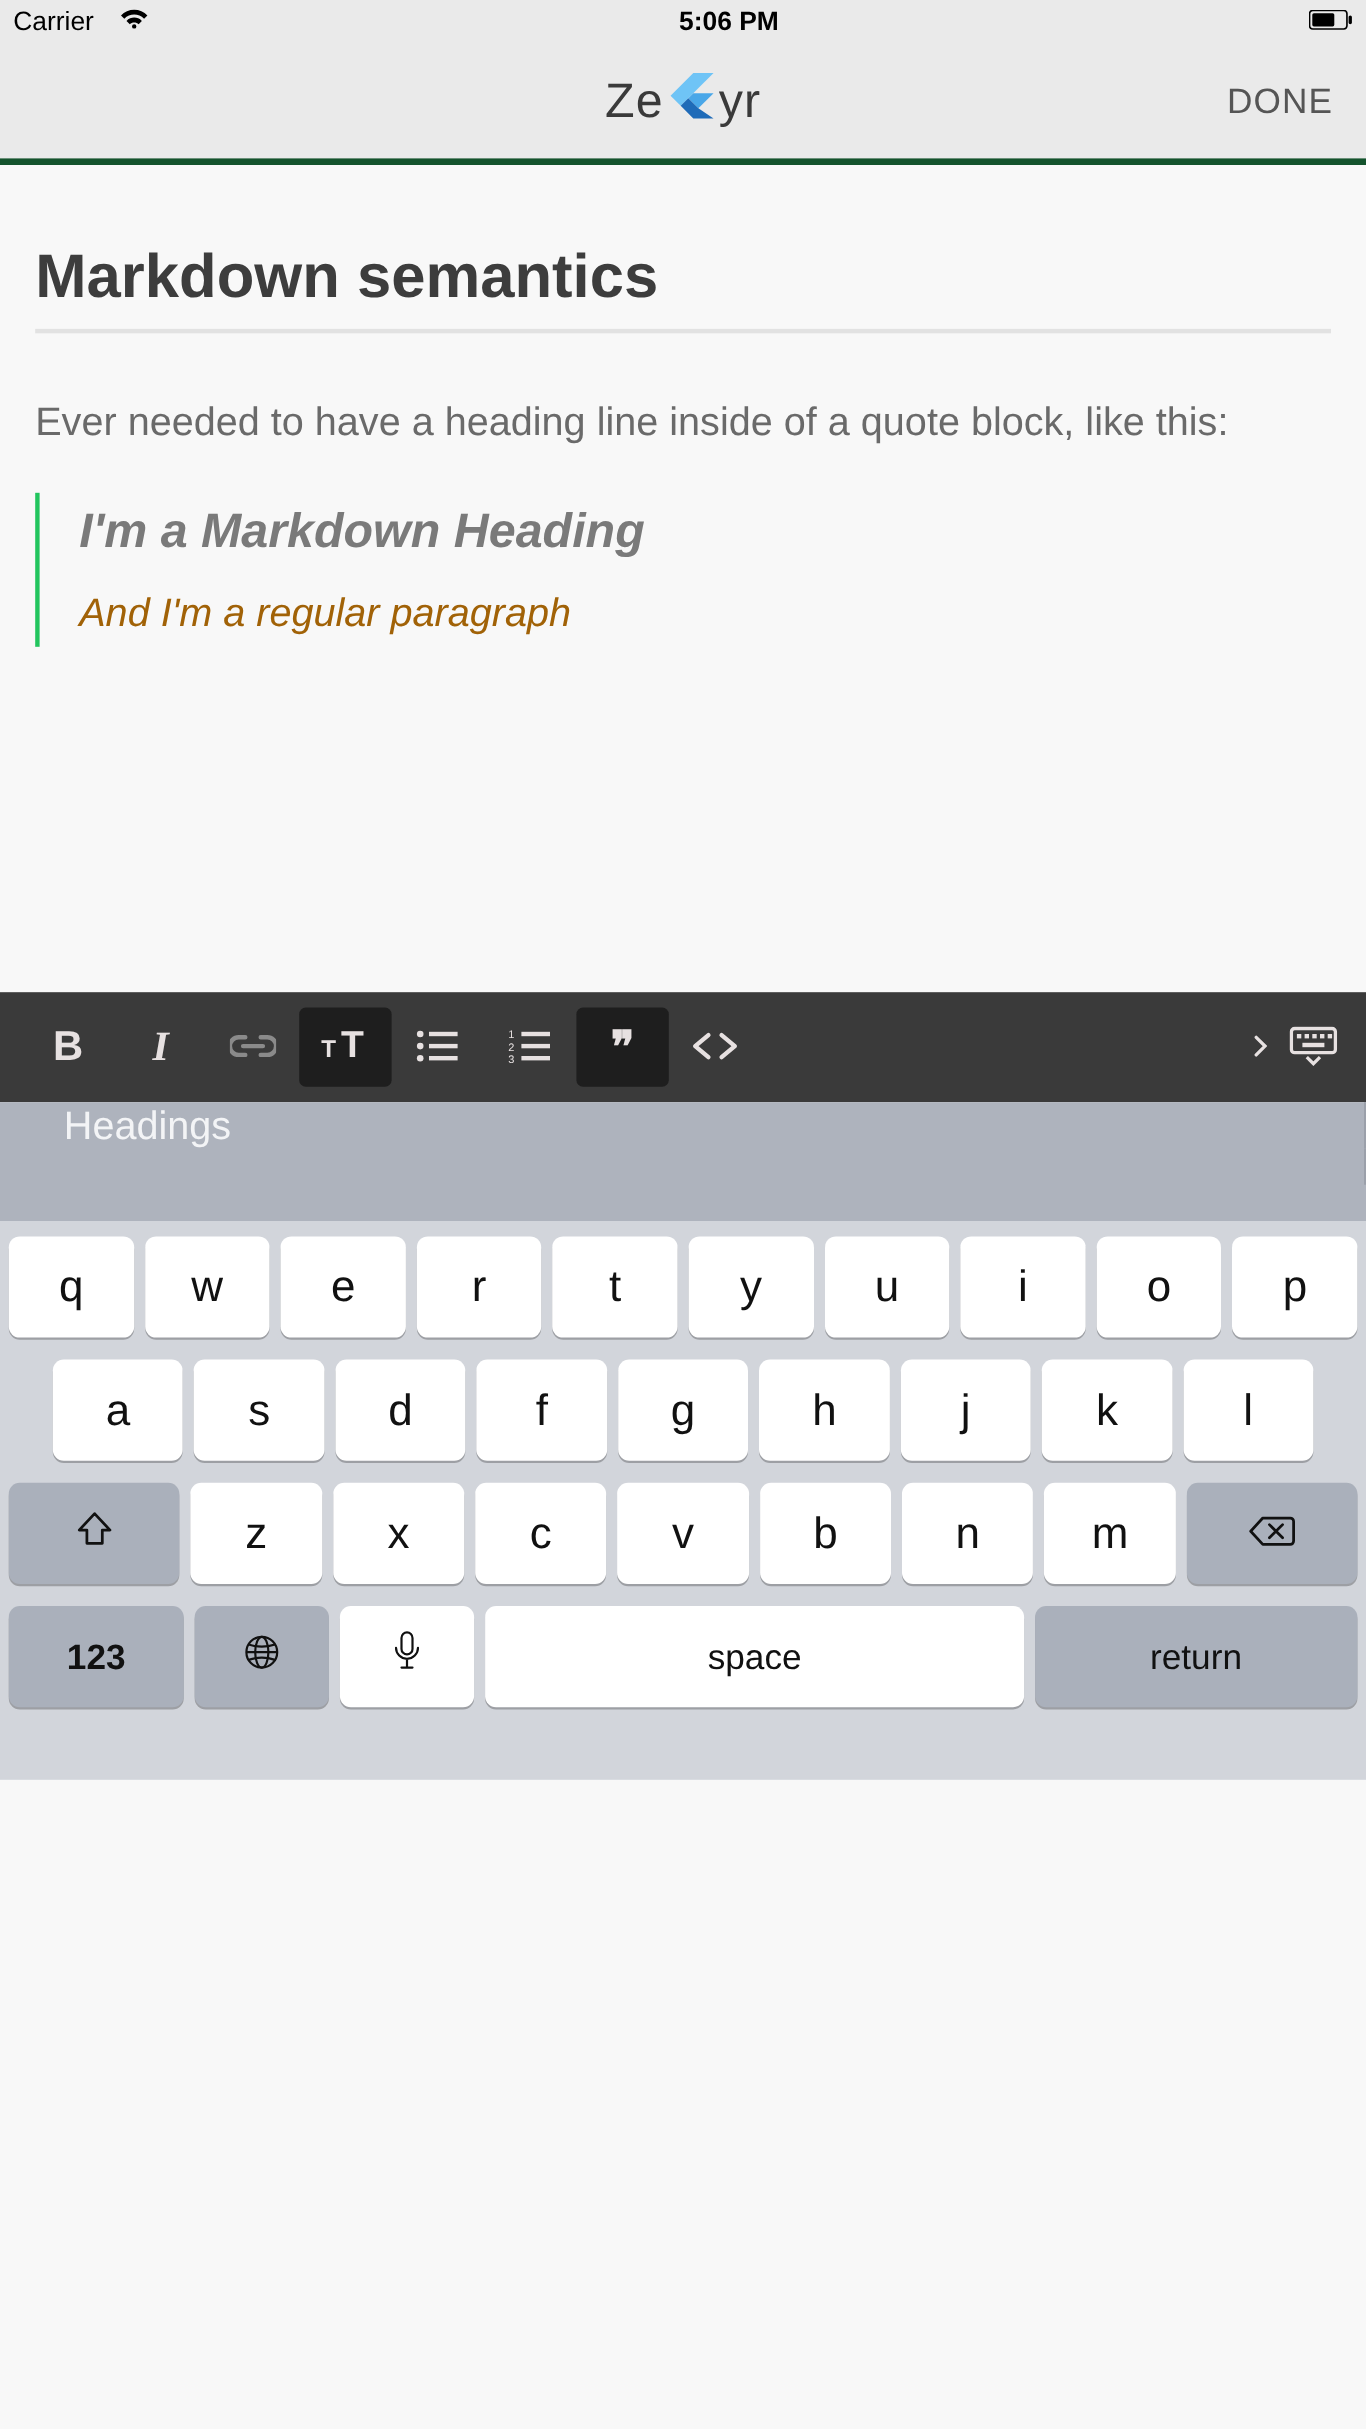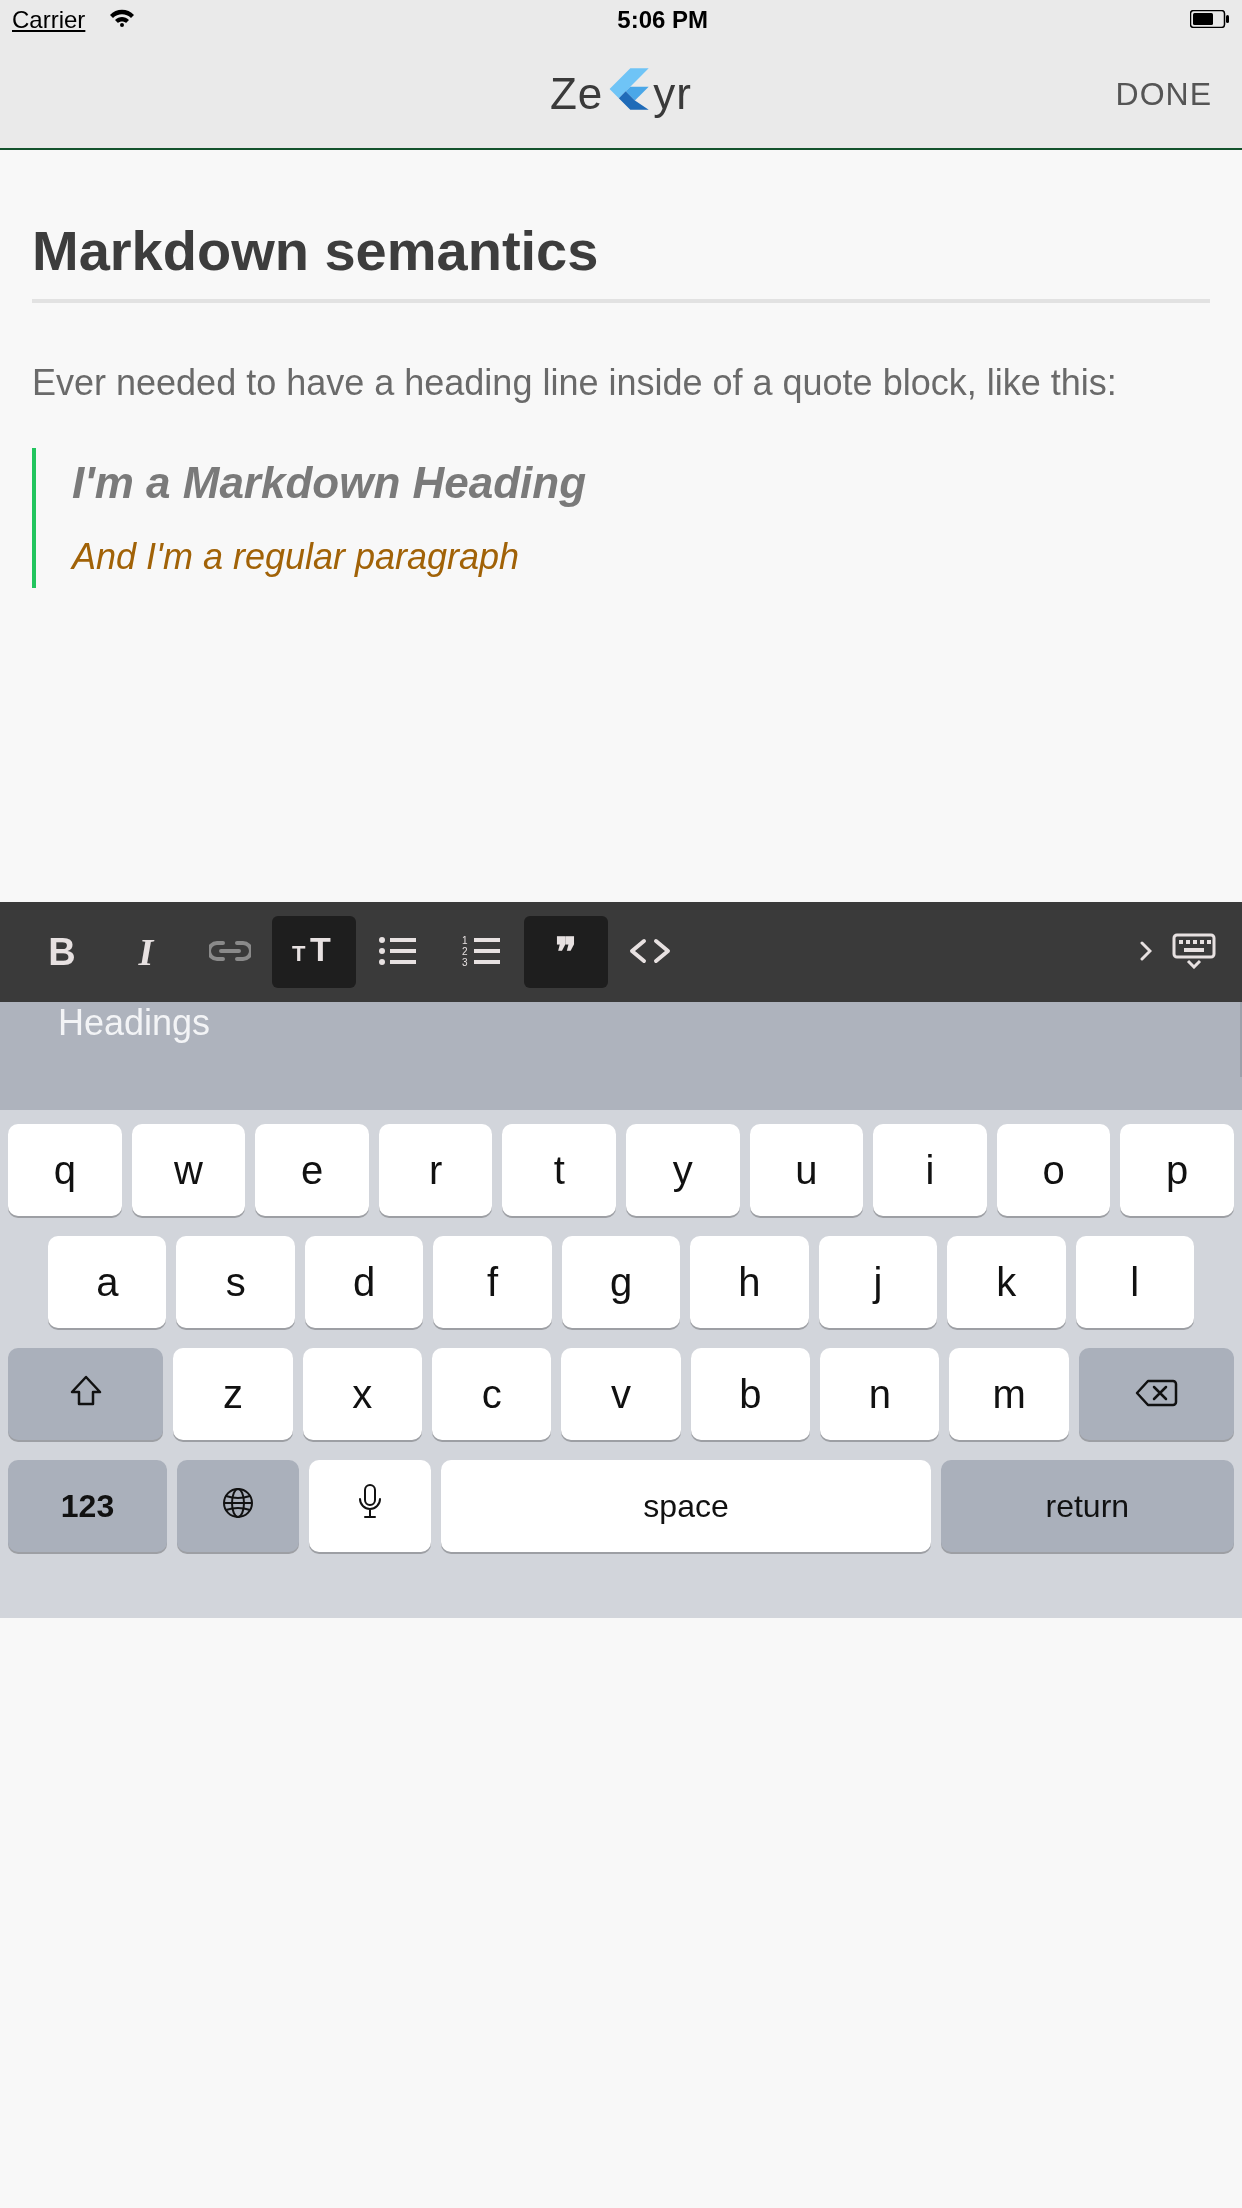--- a/index.html
+++ b/index.html
@@ -14,29 +14,29 @@
   
   .status-bar {
     height: 40px;
     display: flex;
     align-items: center;
     justify-content: space-between;
     padding: 0 12px;
     background: #eaeaea;
     font-size: 24px;
   }
-  .status-left { display: flex; gap: 24px; text-decoration: underline; }
+  .status-left { display: flex; gap: 24px; }
   .status-time { font-weight: 600; font-size: 24px;}
   .status-right { display: flex; align-items: center; }
 
   
   .nav-bar {
     height: 110px;
     background: #eaeaea;
-    border-bottom: 2px solid #14532d;
+    border-bottom: 6px solid #14532d;
     display: flex;
     align-items: center;
     justify-content: center;
     position: relative;
   }
   .app-title {
     font-size: 44px;
     font-weight: 500;
     color: #3a3a3a;
     display: flex;

